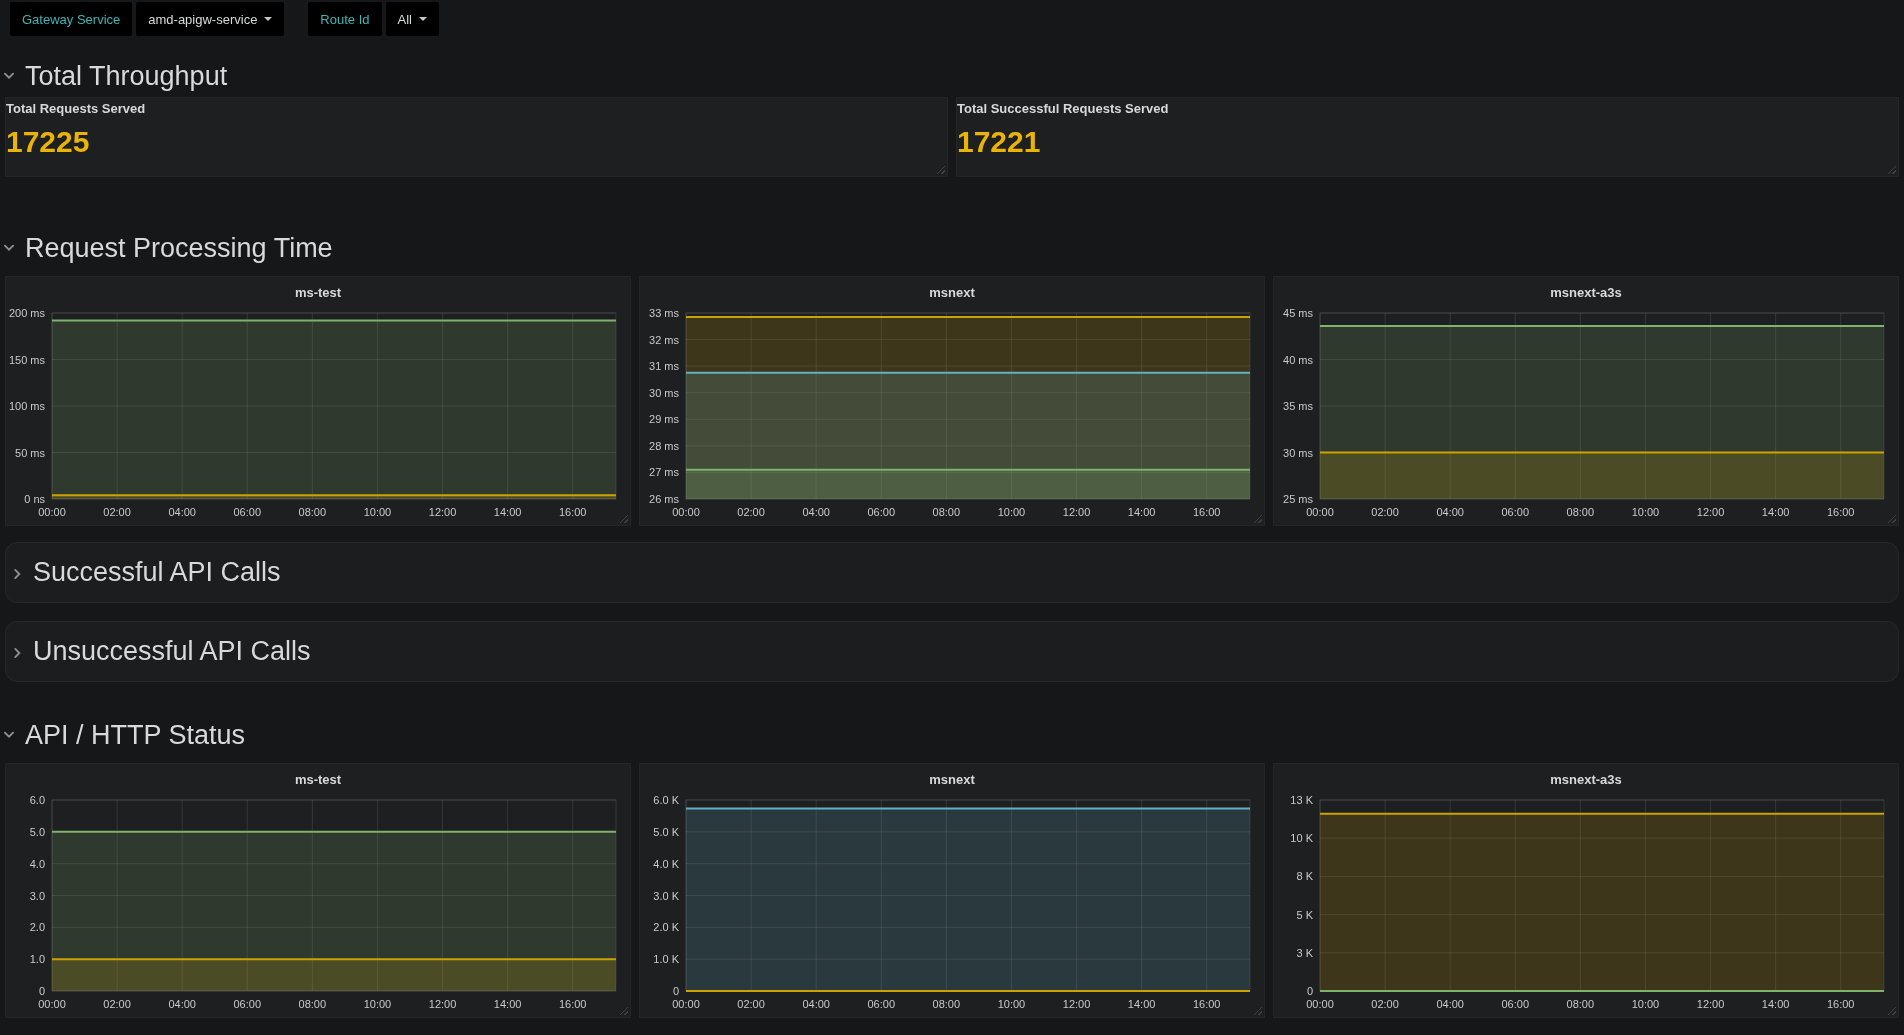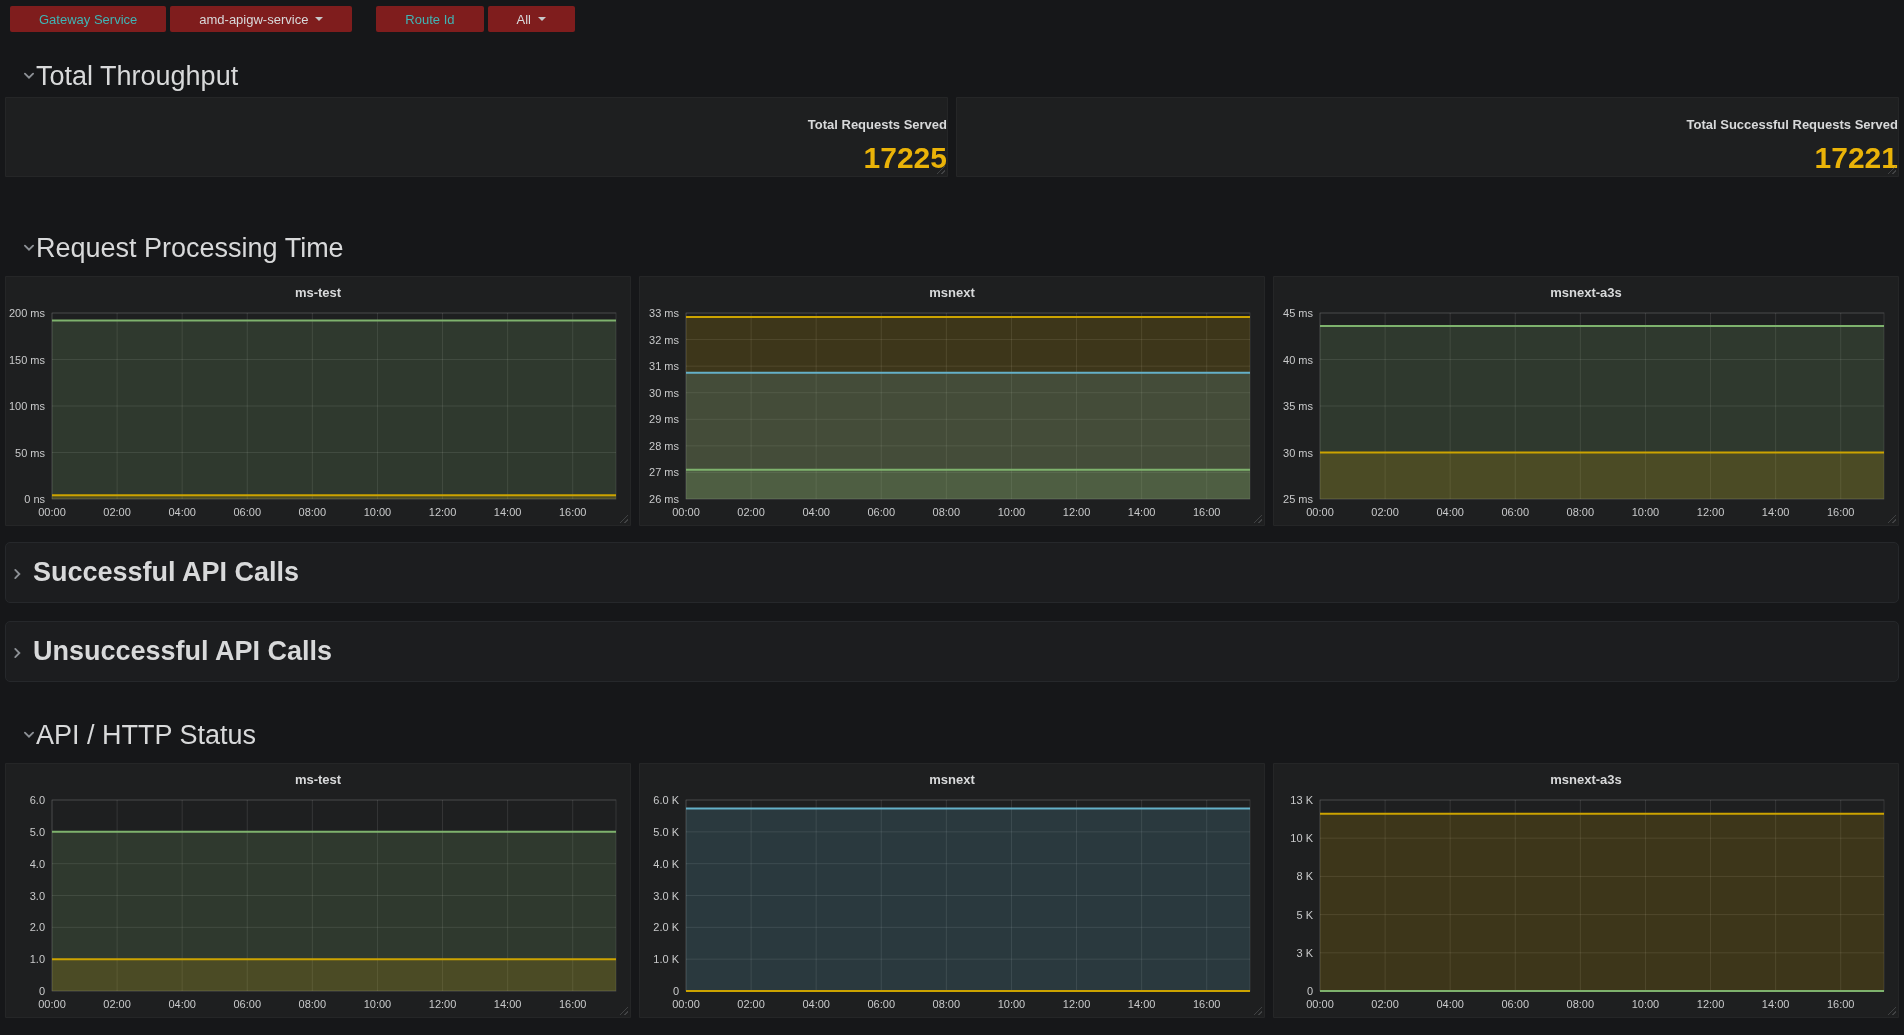--- a/index.html
+++ b/index.html
@@ -6,55 +6,55 @@
   html,body { width:1904px; height:1035px; overflow:hidden; }
   body {
     background:#161719;
     font-family:"Liberation Sans","DejaVu Sans",sans-serif;
     color:#d8d9da;
   }
   
   .topbar { height:38px; display:flex; align-items:center; padding:0 10px; gap:24px; }
   .var-group { display:flex; gap:4px; }
   .btn {
-    background:#7f1d1d; border:none; border-radius:2px; height:26px;
-    padding:0 29px; font-size:13px; font-family:inherit; cursor:pointer;
+    background:#000000; border:none; border-radius:2px; height:34px;
+    padding:0 12px; font-size:13px; font-family:inherit; cursor:pointer;
     display:flex; align-items:center; gap:7px; color:#d8d9da;
   }
   .btn.label { color:#3fb5b5; }
   .caret { width:0; height:0; border-left:4px solid transparent;
            border-right:4px solid transparent; border-top:4px solid #c7c8c9; }
   
   .section-header {
-    display:flex; align-items:center; padding-left:22px;
+    display:flex; align-items:center; gap:9px; padding-left:2px;
     font-size:27px; font-weight:400; color:#d8d9da;
   }
   .section-header .chev { flex:0 0 auto; display:flex; }
   .hdr-tt  { margin-top:18px; height:40px; }
   .hdr-rpt { margin-top:49px; height:44px; }
   .hdr-ahs { margin-top:31px; height:44px; }
   
   .row-band {
     margin:18px 5px; height:61px; display:flex; align-items:center; gap:9px;
     padding-left:4px; background:#1c1d1f; border:1px solid #26282b;
-    border-radius:5px; font-size:27px; font-weight:700; color:#d8d9da;
+    border-radius:12px; font-size:27px; font-weight:400; color:#d8d9da;
     cursor:pointer;
   }
   .band-1 { margin-top:16px; }
   .band-2 { margin-top:17px; }
   
   .row { display:flex; gap:8px; padding:0 5px; }
   .stats-row  { margin-top:1px;  height:80px; }
   .charts-row-1 { margin-top:6px; height:250px; }
   .charts-row-2 { margin-top:6px; height:255px; }
   .panel {
     flex:1; position:relative; background:#1e1f20;
     border:1px solid rgba(255,255,255,0.035); border-radius:1px;
   }
-  .stat-panel { text-align:right; padding-top:19px; }
+  .stat-panel { text-align:left; padding-top:3px; }
   .panel-title { font-size:13px; font-weight:700; color:#d8d9da; cursor:pointer; }
   .stat-value { margin-top:9px; font-size:30px; font-weight:700; color:#eab308; }
   .chart-panel svg { display:block; }
   .chart-title { fill:#d8d9da; font-size:13px; font-weight:700; font-family:inherit; }
   .axis-label  { fill:#c9cacb; font-size:11px; font-family:inherit; }
   
   .grip {
     position:absolute; right:2px; bottom:2px; width:9px; height:9px;
     background:repeating-linear-gradient(-45deg, transparent 0 2px, #6b6d6f 2px 3px);
     clip-path:polygon(100% 0, 100% 100%, 0 100%);

